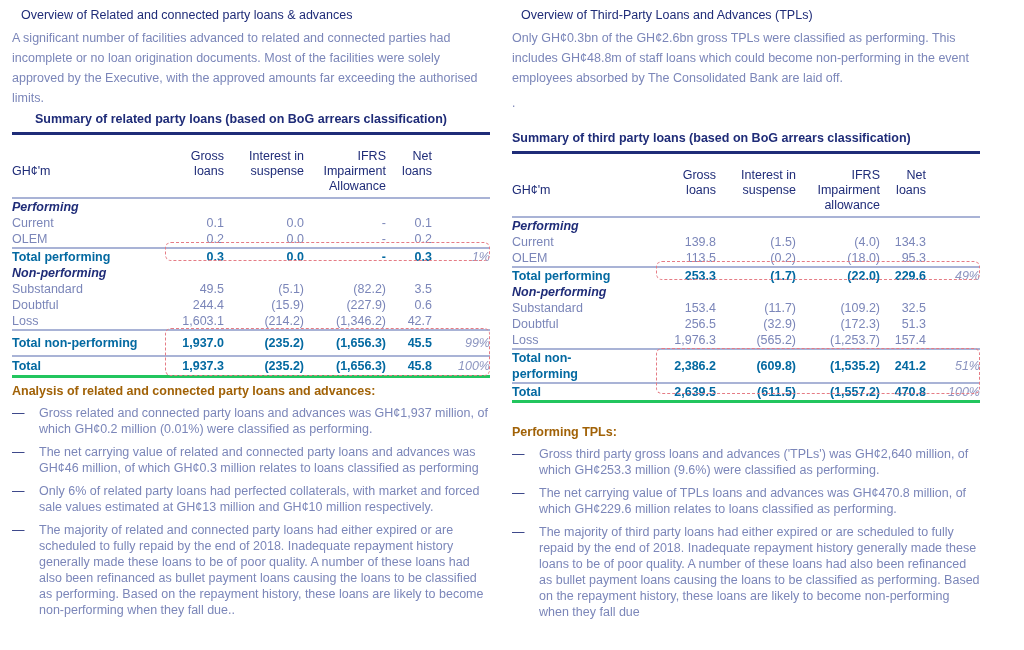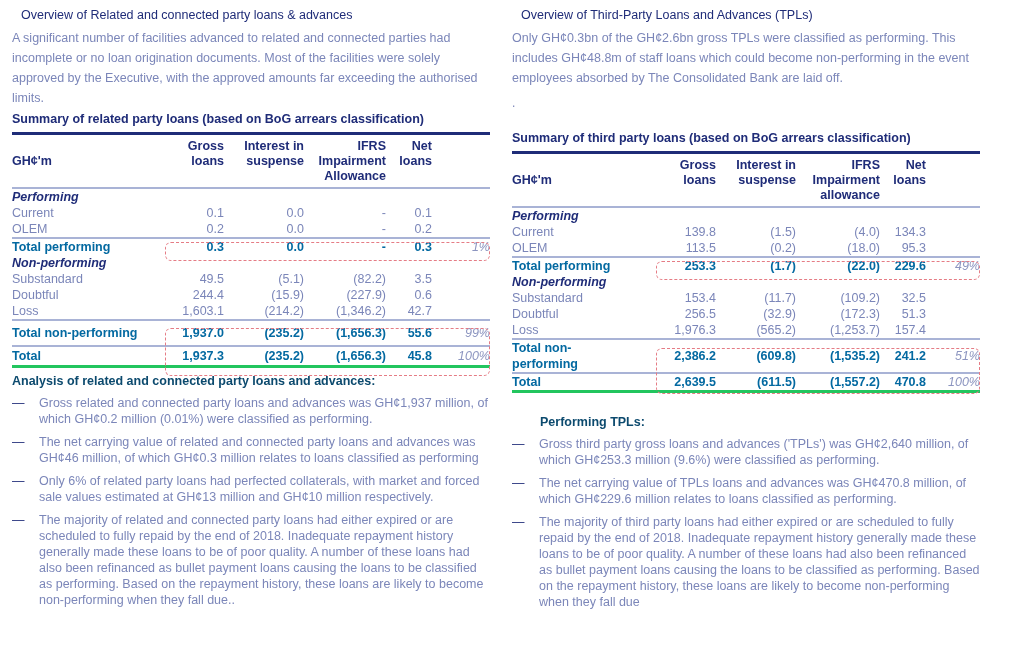--- a/index.html
+++ b/index.html
@@ -7,42 +7,42 @@
          font-family:"Liberation Sans", sans-serif; color:#7a86b8; }
   .col { position:absolute; top:0; }
   .col-left { left:12px; width:478px; }
   .col-right { left:512px; width:468px; }
   .ov-title { font-size:12.5px; color:#1f2c78; margin-top:8px; height:16px;margin-left:9px; }
   .intro { font-size:12.5px; line-height:20px; color:#7b86b9; margin-top:4px; }
   .dot { font-size:12px; color:#7b86b9; height:18px; line-height:18px; margin-top:6px; }
   .sum-title { font-size:12.5px; font-weight:bold; color:#1f2c78; margin-top:5px; height:16px; }
   table { border-collapse:collapse; width:100%; font-size:12.5px; }
   .tbl-wrap { position:relative; margin-top:4px; border-top:3px solid #1f2c78; }
-  th { color:#1f2c78; font-weight:bold; text-align:right; vertical-align:top; line-height:15px; padding:4px 0 3px 0; }
+  th { color:#1f2c78; font-weight:normal; text-align:right; vertical-align:top; line-height:15px; padding:14px 0 3px 0; }
   th.lbl { text-align:left; vertical-align:middle; }
   thead tr { border-bottom:2px solid #a9b3d6; }
   td { line-height:16px; padding:0; text-align:right; color:#7b86b9; }
   td.lbl { text-align:left; }
   tr.sec td { color:#1f2c78; font-weight:bold; font-style:italic; }
   tr.tot td { color:#0369a1; font-weight:bold; }
   tr.tot td.pct { color:#8c95c0; font-weight:normal; font-style:italic; }
   tr.line-top { border-top:2px solid #a9b3d6; }
   tr.last { border-bottom:3px solid #22c55e; }
   .hl { position:absolute; border:1px dashed #e57c85; border-radius:6px; pointer-events:none; }
-  .an-title { font-size:12.5px; font-weight:bold; color:#0c4a6e; }
+  .an-title { font-size:12.5px; font-weight:bold; color:#a16207; }
   .bullet { display:flex; font-size:12.5px; line-height:16px; color:#7b86b9; margin-top:7px; }
   .bullet .dash { width:27px; flex:none; color:#1f2c78; }
 </style>
 </head>
 <body>
 
 <div class="col col-left">
   <div class="ov-title">Overview of Related and connected party loans &amp; advances</div>
   <div class="intro">A significant number of facilities advanced to related and connected parties had incomplete or no loan origination documents. Most of the facilities were solely approved by the Executive, with the approved amounts far exceeding the authorised limits.</div>
-  <div class="sum-title" style="margin-top:4px;">Summary of related party loans (based on BoG arrears classification)</div>
+  <div class="sum-title" style="margin-top:4px;margin-left:23px;">Summary of related party loans (based on BoG arrears classification)</div>
 
   <div class="tbl-wrap">
     <table>
       <colgroup>
           <col style="width:148px">
           <col style="width:64px">
           <col style="width:80px">
           <col style="width:82px">
           <col style="width:46px">
           <col>
@@ -110,21 +110,21 @@
           <td>(214.2)</td>
           <td>(1,346.2)</td>
           <td>42.7</td>
             <td></td>
         </tr>
         <tr class="tot line-top" style="height:26px;">
           <td class="lbl">Total non-performing</td>
           <td>1,937.0</td>
           <td>(235.2)</td>
           <td>(1,656.3)</td>
-          <td>55.6</td>
+          <td>45.5</td>
           <td class="pct">99%</td>
         </tr>
         <tr class="tot line-top last" style="height:20px;">
           <td class="lbl">Total</td>
           <td>1,937.3</td>
           <td>(235.2)</td>
           <td>(1,656.3)</td>
           <td>45.8</td>
           <td class="pct">100%</td>
         </tr>
@@ -249,21 +249,21 @@
           <td>(1,557.2)</td>
           <td>470.8</td>
           <td class="pct">100%</td>
         </tr>
       </tbody>
     </table>
     <div class="hl" style="left:144px; top:107px; width:322px; height:17px;"></div>
     <div class="hl" style="left:144px; top:194px; width:322px; height:44px;"></div>
   </div>
 
-  <div class="an-title" style="margin-top:22px;margin-left:28px;">Performing TPLs:</div>
+  <div class="an-title" style="margin-top:22px;">Performing TPLs:</div>
   <div class="bullet">
       <span class="dash">—</span>
       <span>Gross third party gross loans and advances ('TPLs') was GH¢2,640 million, of which GH¢253.3 million (9.6%) were classified as performing.</span>
     </div>
   <div class="bullet">
       <span class="dash">—</span>
       <span>The net carrying value of TPLs loans  and advances was GH¢470.8 million, of which GH¢229.6 million relates to loans classified as performing.</span>
     </div>
   <div class="bullet">
       <span class="dash">—</span>

